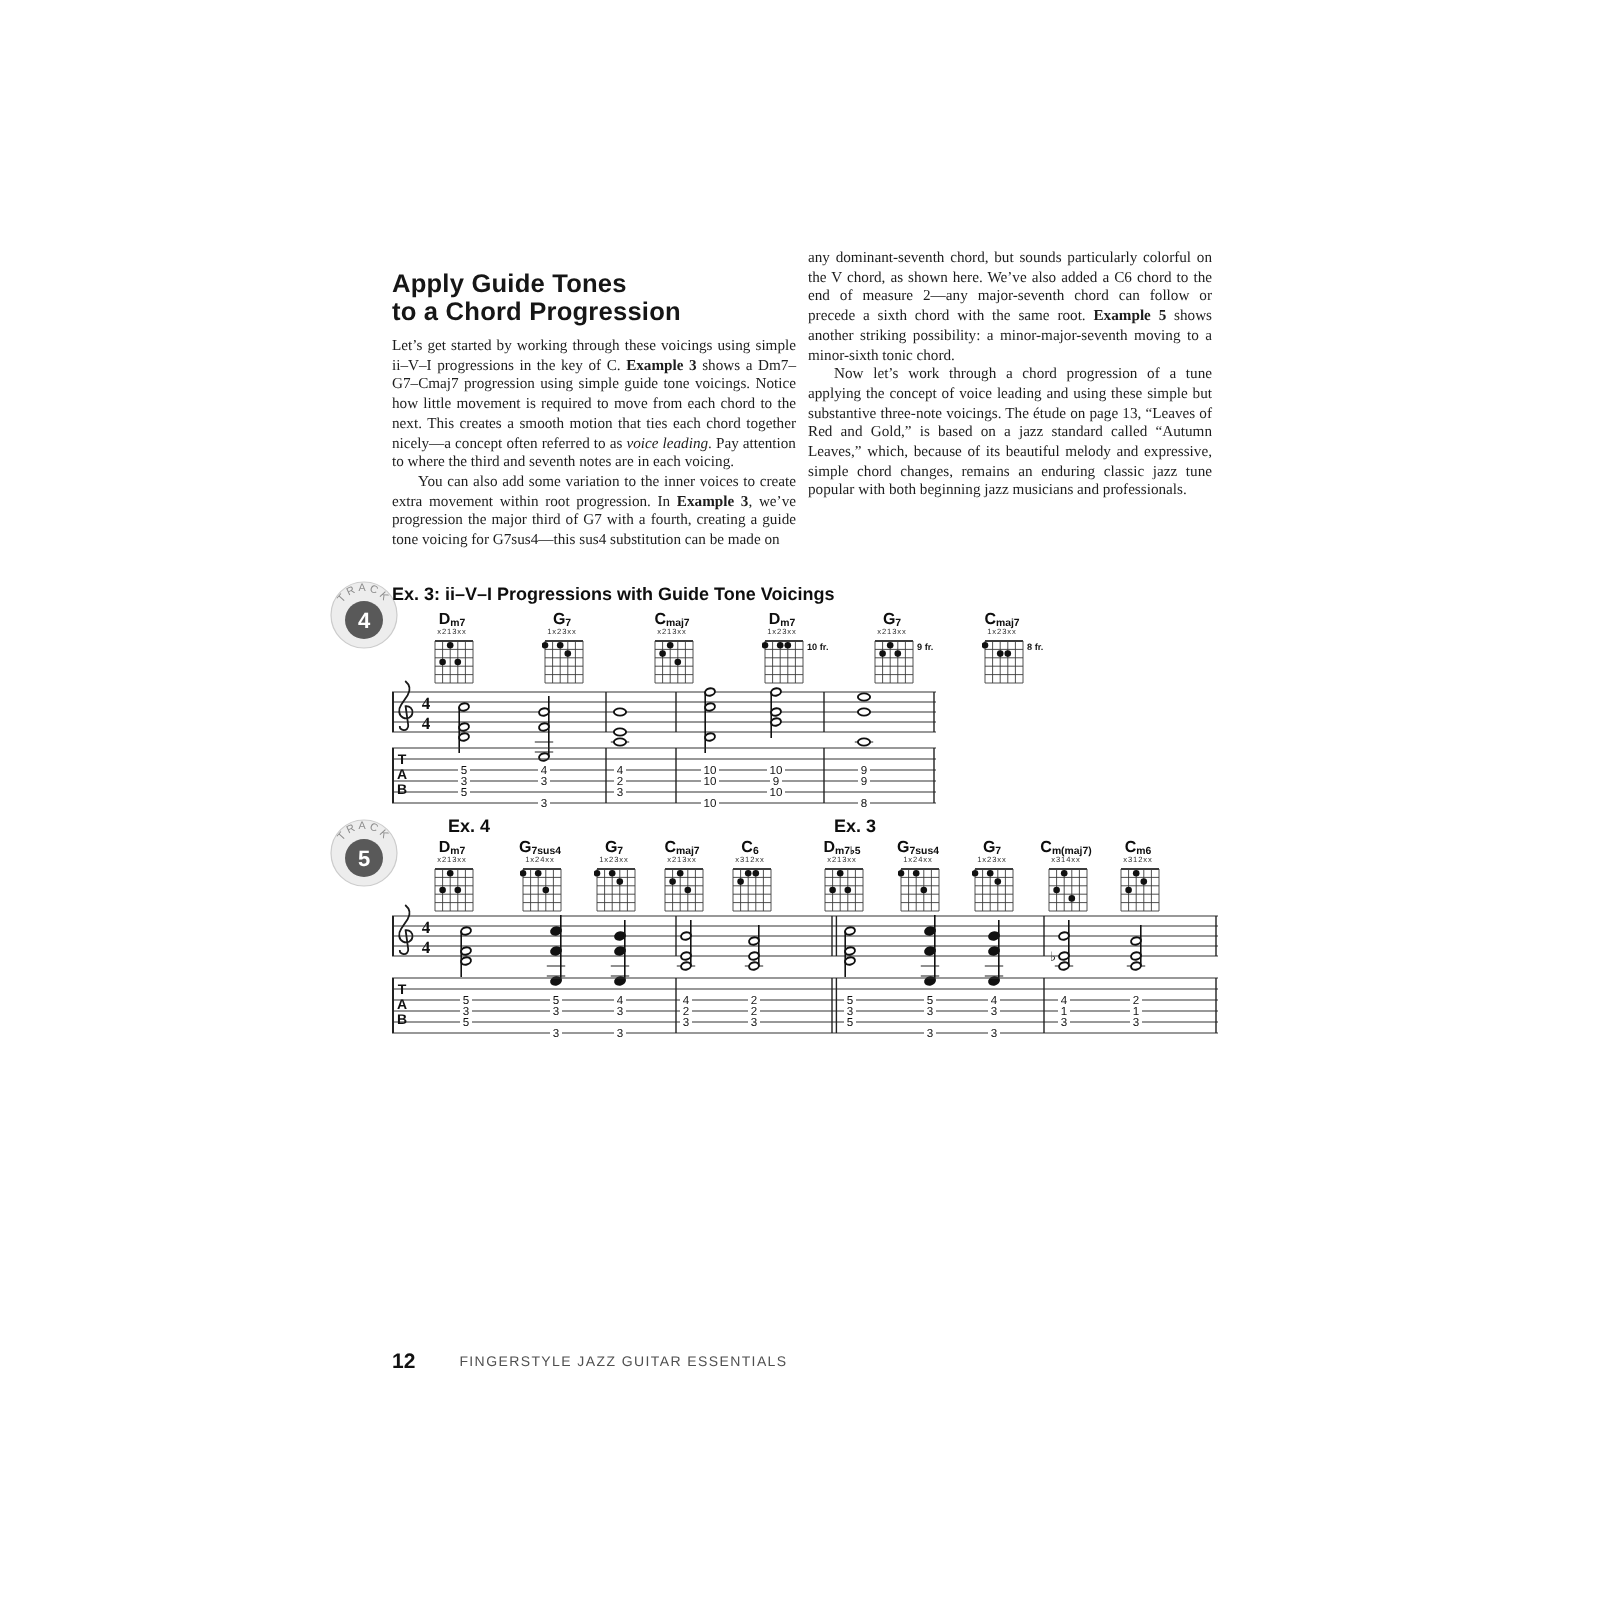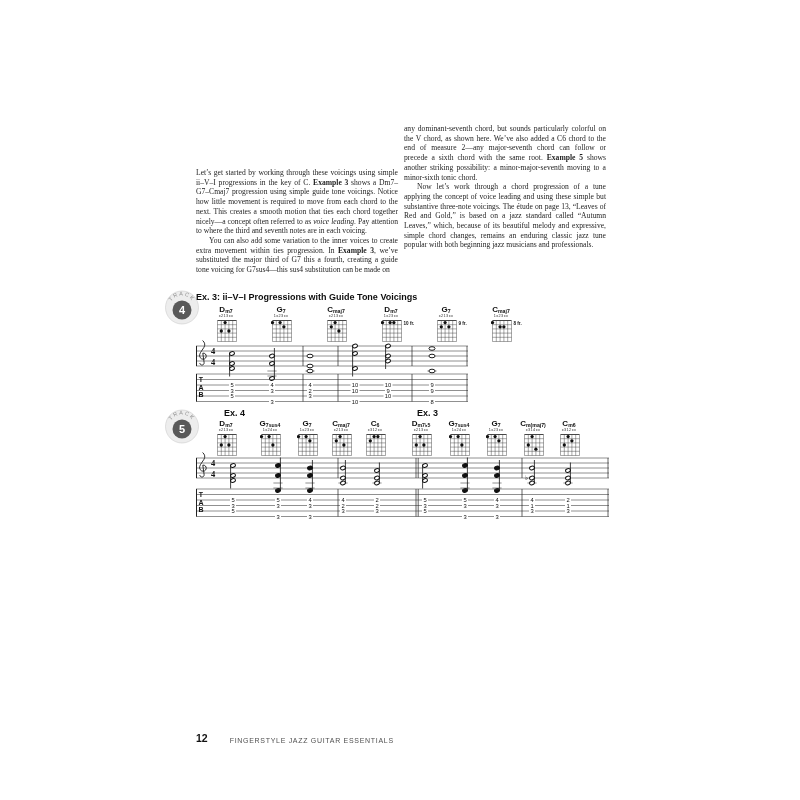--- a/index.html
+++ b/index.html
@@ -17,33 +17,34 @@
   .chord{position:absolute;width:30px;text-align:center;}
   .cname{font:bold 8px "Liberation Sans",sans-serif;color:#0e0e0e;height:9px;white-space:nowrap;}
   .cname .sfx{font-size:5.2px;position:relative;top:.8px;}
   .fing{font:3.8px "Liberation Sans",sans-serif;letter-spacing:.45px;color:#2e2e2e;height:5px;white-space:nowrap;}
   .gwrap{position:relative;display:inline-block;}
   .fret{position:absolute;left:23px;top:1.5px;font:bold 4.6px "Liberation Sans",sans-serif;color:#111;white-space:nowrap;}
   .sys{position:absolute;}
   .ts{font:bold 8.5px "Liberation Serif",serif;fill:#111;text-anchor:middle;}
   .tabL{font:bold 7px "Liberation Sans",sans-serif;fill:#111;text-anchor:middle;}
   .tnum{font:5.8px "Liberation Sans",sans-serif;fill:#111;text-anchor:middle;}
-  .footer{position:absolute;left:196px;top:732px;display:flex;align-items:flex-end;}
+  .footer{position:absolute;left:196px;top:675px;display:flex;align-items:center;}
   .pgnum{font:bold 10.5px "Liberation Sans",sans-serif;color:#111;}
   .bktitle{font:7px "Liberation Sans",sans-serif;letter-spacing:.7px;color:#4f4f4f;margin-left:22px;}
 </style>
 </head>
 <body>
 
 <div class="canvas">
 
+  <h1 class="title"><span>Apply Guide Tones</span><br><span>to a Chord Progression</span></h1>
 
   <div class="col col-left">
       <p><span>Let’s get started by working through these voicings using simple ii–V–I progressions in the key of C. </span><span style="font-weight: bold;">Example 3</span><span> shows a Dm7–G7–Cmaj7 progression using simple guide tone voicings. Notice how little movement is required to move from each chord to the next. This creates a smooth motion that ties each chord together nicely—a concept often referred to as </span><span style="font-style: italic;">voice leading</span><span>. Pay attention to where the third and seventh notes are in each voicing.</span></p>
-      <p class="ind"><span>You can also add some variation to the inner voices to create extra movement within ties progression. In </span><span style="font-weight: bold;">Example 3</span><span>, we’ve substituted the major third of G7 this a fourth, creating a guide tone voicing for G7sus4—this sus4 substitution can be made on</span></p>
+      <p class="ind"><span>You can also add some variation to the inner voices to create extra movement within root progression. In </span><span style="font-weight: bold;">Example 3</span><span>, we’ve progression the major third of G7 with a fourth, creating a guide tone voicing for G7sus4—this sus4 substitution can be made on</span></p>
     </div>
   <div class="col col-right">
       <p><span>any dominant-seventh chord, but sounds particularly colorful on the V chord, as shown here. We’ve also added a C6 chord to the end of measure 2—any major-seventh chord can follow or precede a sixth chord with the same root. </span><span style="font-weight: bold;">Example 5</span><span> shows another striking possibility: a minor-major-seventh moving to a minor-sixth tonic chord.</span></p>
       <p class="ind"><span>Now let’s work through a chord progression of a tune applying the concept of voice leading and using these simple but substantive three-note voicings. The étude on page 13, “Leaves of Red and Gold,” is based on a jazz standard called “Autumn Leaves,” which, because of its beautiful melody and expressive, simple chord changes, remains an enduring classic jazz tune popular with both beginning jazz musicians and professionals.</span></p>
     </div>
 
   <div class="badge" style="left:163px;top:287px;"><svg width="38" height="38" viewBox="0 0 38 38">
       <circle cx="19" cy="20.5" r="16.5" fill="#ededed" stroke="#cccccc" stroke-width="0.6"></circle>
       <defs>
           <path id="arc1" d="M6.5,21 A12.5,12.5 0 0 1 31.5,21"></path>

